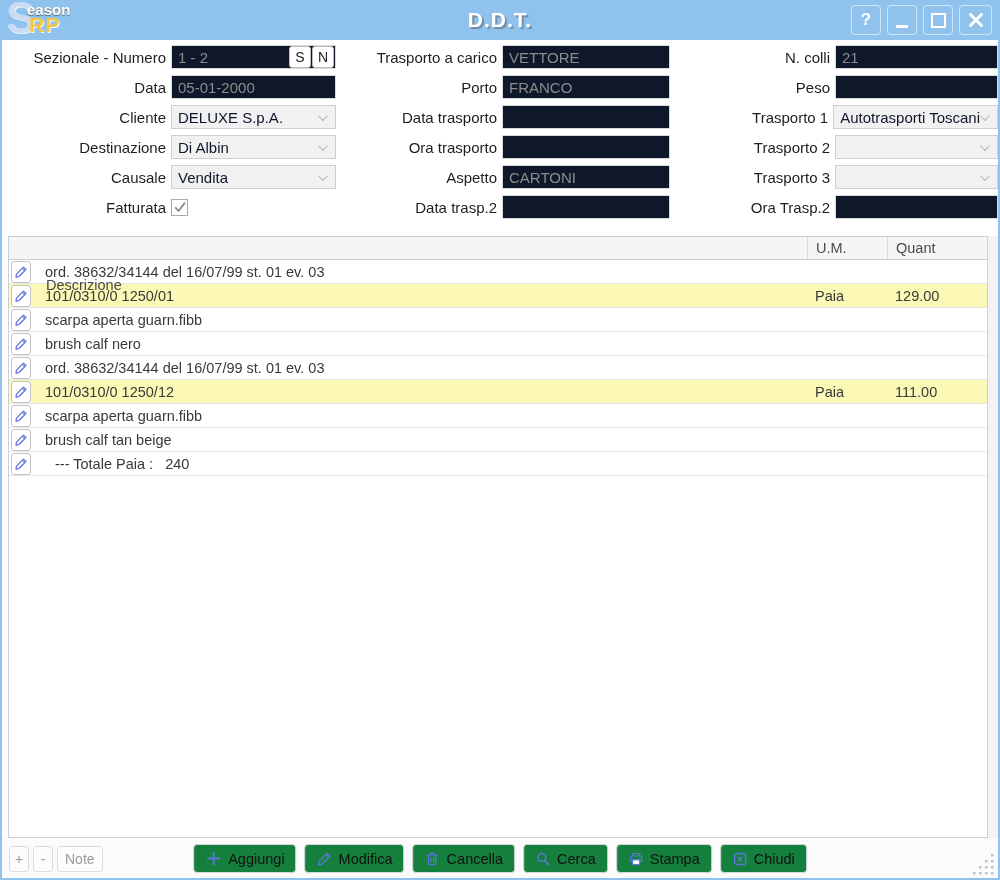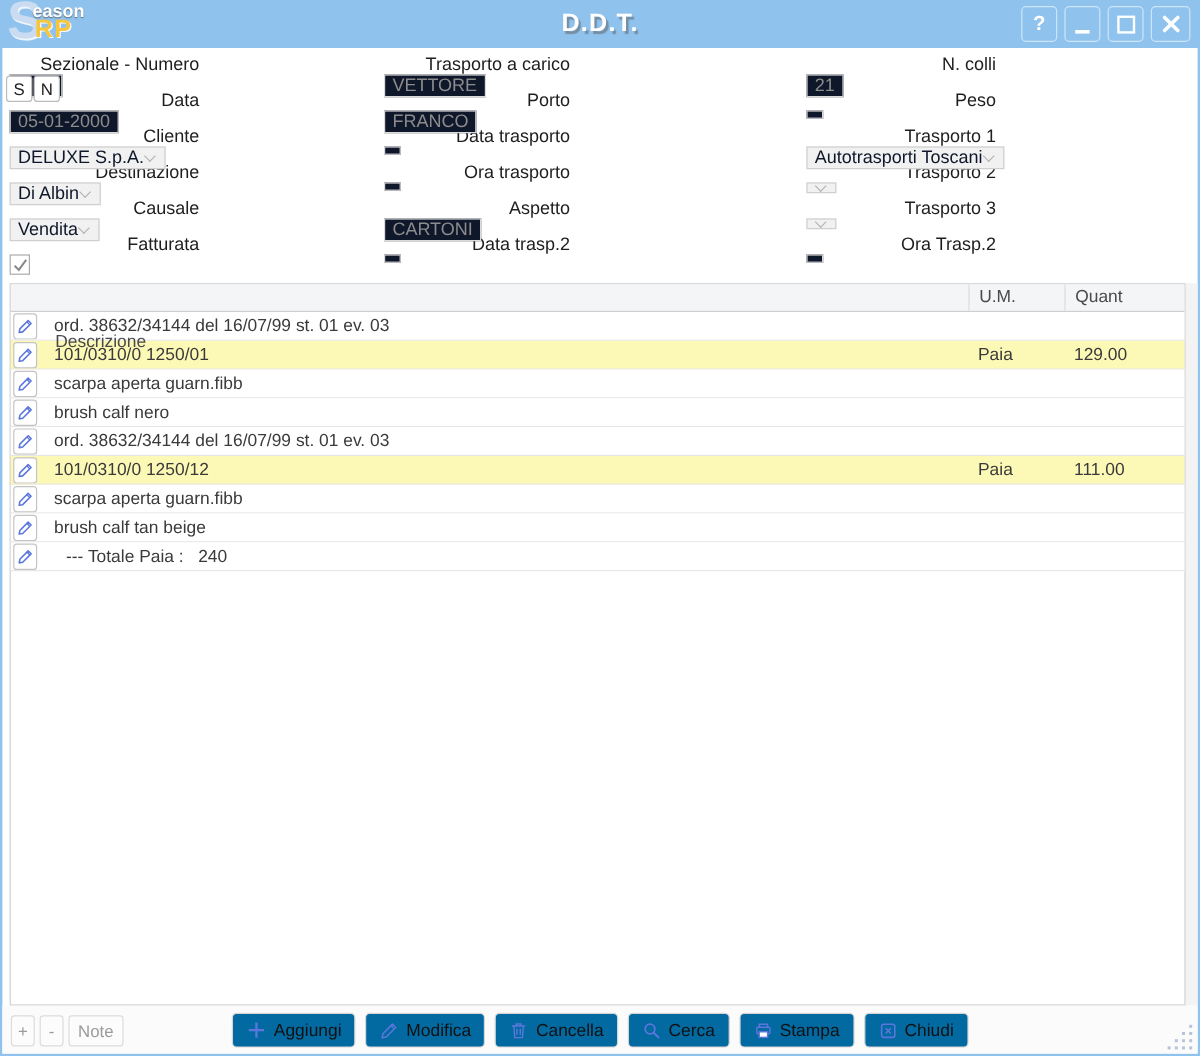--- a/index.html
+++ b/index.html
@@ -26,23 +26,23 @@
   .wbtn { width:30px; height:30px; background:transparent; border:1px solid rgba(255,255,255,.55);
           border-radius:4px; color:#fff; font-size:17px; font-weight:bold; cursor:pointer;
           display:flex; align-items:center; justify-content:center; font-family:inherit; }
   .wbtn-close { width:33px; }
   .glyph-min { display:block; width:12px; height:3px; background:#fff; margin-top:13px; }
   .glyph-max { display:block; width:15px; height:15px; border:2.5px solid #fff; }
 
   
   .fcol { position:absolute; top:45px; }
   .fcol1 { left:6px;  width:328px; }
-  .fcol2 { left:318px; width:328px; }
+  .fcol2 { left:340px; width:328px; }
   .fcol3 { left:670px; width:326px; }
-  .frow { display:flex; align-items:flex-start; height:24px; margin-bottom:6px;flex-direction:column; }
+  .frow { display:flex; align-items:center; height:24px; margin-bottom:6px; }
   .flabel { font-size:15px; color:#1e1e1e; text-align:right; margin-right:5px; white-space:nowrap; }
   .fcol1 .flabel { width:158px; } .fcol2 .flabel { width:155px; } .fcol3 .flabel { width:158px; }
   .field { flex:1; height:24px; display:flex; align-items:center; font-size:15px;
            padding:0 6px; position:relative; }
   .input  { background:#0f172a; border:1px solid #dadada; color:#8c8c8c; }
   .select { background:#f1f1f1; border:1px solid #cfcfcf; color:#0f172a; cursor:pointer; }
   .select .val { flex:1; white-space:nowrap; overflow:hidden; }
   .chev { width:7px; height:7px; border-right:1.6px solid #b3b3b3; border-bottom:1.6px solid #b3b3b3;
           transform:rotate(45deg) translateY(-2px); margin-right:4px; flex:none; }
   .snbtns { position:absolute; right:1px; top:0; height:22px; margin-top:0; display:flex; gap:1px; }
@@ -75,21 +75,21 @@
   .editbtn svg { color:var(--accent,#5b77dd); }
 
   
   .footer { position:absolute; left:0; bottom:0; width:996px; height:40px; background:#fbfbfb; }
   .fleft { position:absolute; left:7px; top:8px; display:flex; gap:4px; }
   .smallbtn { height:26px; background:#fcfcfc; border:1px solid #dcdcdc; border-radius:3px;
               color:#9b9b9b; font-size:14px; cursor:pointer; font-family:inherit; }
   .smallbtn.sq { width:20px; }
   .smallbtn.note { padding:0 7px; }
   .fcenter { position:absolute; left:50%; top:6px; transform:translateX(-50%); display:flex; gap:8px; }
-  .abtn { height:29px; padding:0 11px; background:#0369a1; border:1px solid #d6d6d6; border-radius:4px;
+  .abtn { height:29px; padding:0 11px; background:#15803d; border:1px solid #d6d6d6; border-radius:4px;
           display:flex; align-items:center; gap:6px; font-size:14.5px; color:#111; cursor:pointer;
           font-family:inherit; white-space:nowrap; }
   .abtn svg { color:var(--accent,#5b77dd); flex:none; }
   .grip { position:absolute; right:3px; bottom:2px; }
   .grip svg { display:block; color:#b7c3d9; }
 </style>
 </head>
 <body>
 
 <div class="window">

